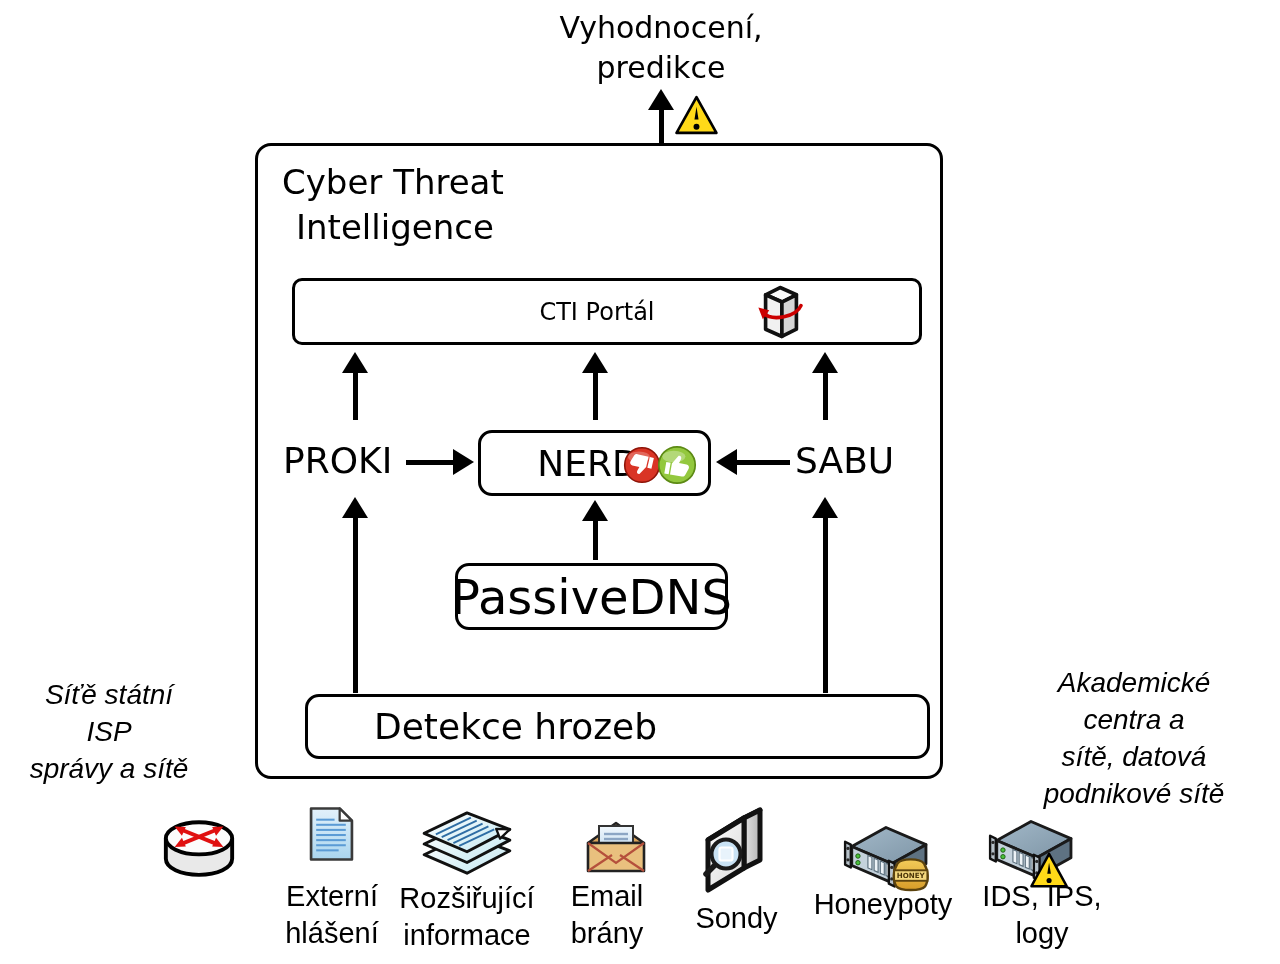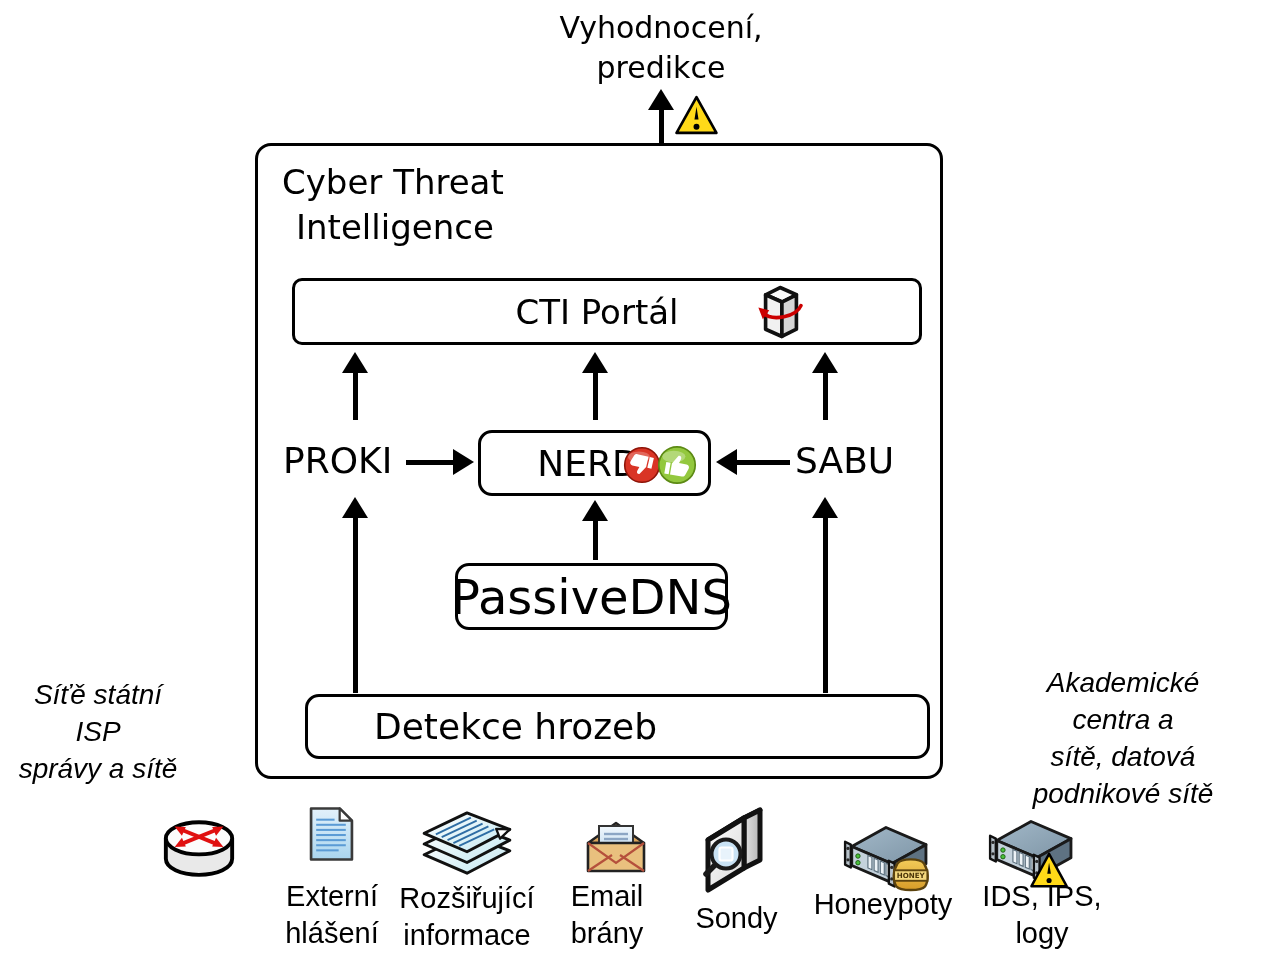--- a/index.html
+++ b/index.html
@@ -5,27 +5,27 @@
   html,body{margin:0;padding:0;background:#fff;}
   .canvas{position:relative;width:1280px;height:964px;background:#fff;overflow:hidden;
           font-family:"DejaVu Sans","Liberation Sans",sans-serif;color:#000;}
   .abs{position:absolute;}
   
   .box{position:absolute;background:#fff;border:3.5px solid #000;border-radius:14px;
        box-sizing:border-box;display:flex;align-items:center;justify-content:center;}
   .bigbox{position:absolute;left:255px;top:143px;width:688px;height:636px;
           border:3.5px solid #000;border-radius:16px;background:#fff;box-sizing:border-box;}
   .nodetext{position:absolute;font-size:36px;white-space:nowrap;}
-  .boxtext{font-size:34px;white-space:nowrap;}
+  .boxtext{font-size:24px;white-space:nowrap;}
   .toplabel{position:absolute;left:530px;top:8px;width:262px;text-align:center;
             font-size:30px;line-height:40px;}
   .ctititle{position:absolute;left:282px;top:160px;font-size:34px;line-height:45px;}
   .ctititle .ind{padding-left:14px;}
   .sidetxt{position:absolute;text-align:center;font-style:italic;font-size:28px;line-height:37px;
-           font-family:"Liberation Sans",sans-serif;}
+           font-family:"Liberation Sans",sans-serif;padding-left:11px;}
   .srclbl{position:absolute;text-align:center;font-size:29px;line-height:37px;
           font-family:"Liberation Sans",sans-serif;}
   
   .arrv{position:absolute;width:26px;}
   .arrv .sh{position:absolute;left:50%;margin-left:-2.5px;width:5px;top:15px;bottom:0;background:#000;}
   .arrv .hd{position:absolute;left:50%;margin-left:-13px;top:0;width:0;height:0;
             border-left:13px solid transparent;border-right:13px solid transparent;
             border-bottom:21px solid #000;}
   .arrh{position:absolute;height:26px;}
   .arrh .sh{position:absolute;top:50%;margin-top:-2.5px;height:5px;background:#000;}

